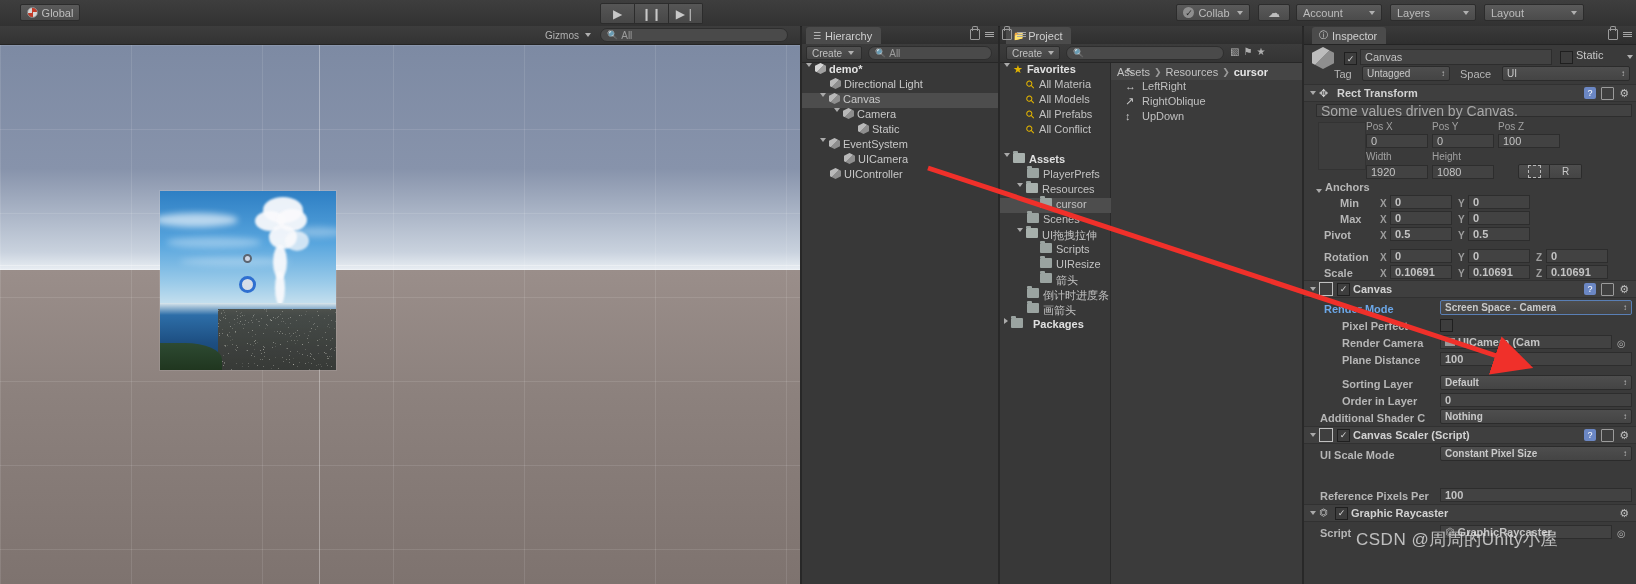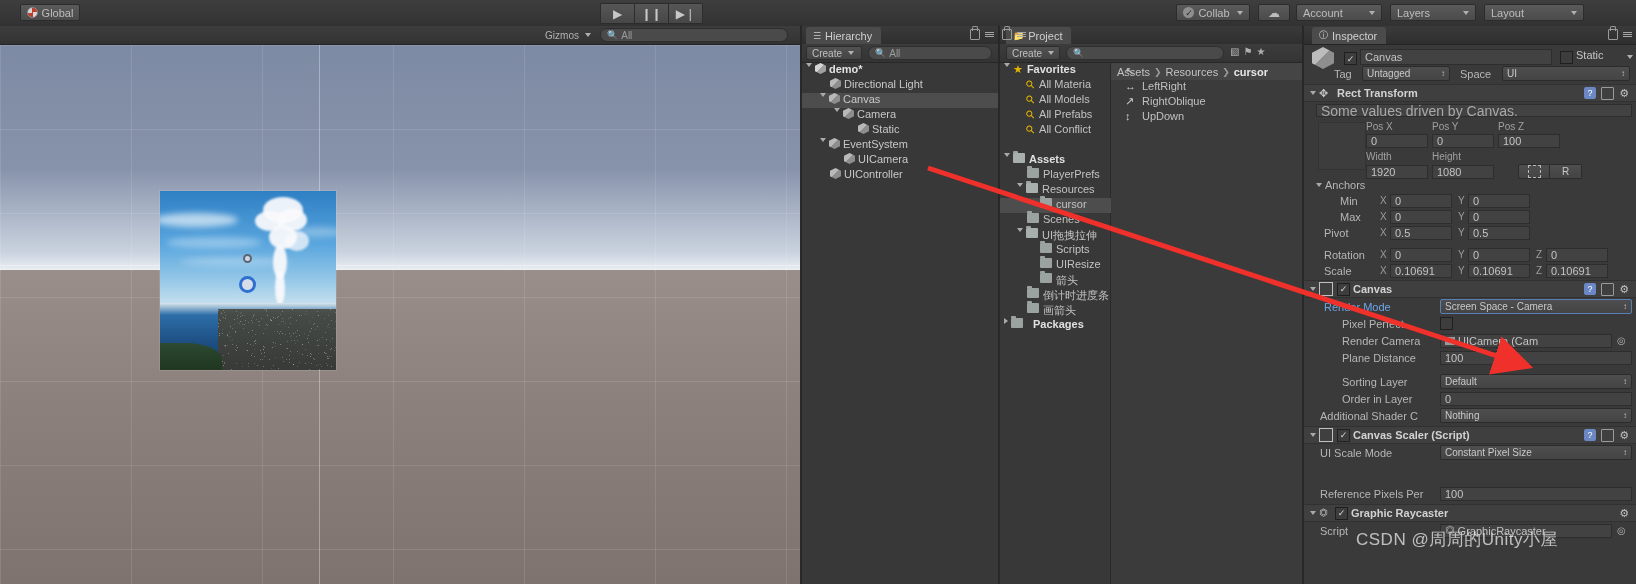--- a/index.html
+++ b/index.html
@@ -127,21 +127,21 @@
   #projRight{position:absolute;left:111px;top:37px;width:191px;height:521px;background:#3b3b3b;}
   #breadcrumb{position:absolute;left:0;top:0;width:191px;height:17px;background:#454545;
     display:flex;align-items:center;padding-left:6px;box-sizing:border-box;
     font-size:11px;color:#c2c2c2;gap:4px;}
   .crumb-sep{color:#9a9a9a;font-size:9px;}
   .assetrow{display:flex;align-items:center;height:15px;font-size:11px;padding-left:14px;color:#c0c0c0;}
   .aicon{width:12px;height:12px;margin-right:5px;flex:0 0 auto;position:relative;}
   
   #insp{left:1304px;top:26px;width:332px;height:558px;background:#3a3a3a;}
   #inspBody{position:absolute;left:0;top:18px;width:332px;height:540px;overflow:hidden;}
-  .ir{display:flex;align-items:center;height:17px;font-size:11px;padding-left:8px;}
+  .ir{display:flex;align-items:flex-end;height:17px;font-size:11px;padding-left:8px;font-weight:bold;}
   .lbl{color:#b6b6b6;}
   .fld{background:#424242;border:1px solid #2d2d2d;height:14px;box-sizing:border-box;
     color:#c3c3c3;font-size:11px;display:flex;align-items:center;padding:0 4px;}
   .pop{background:linear-gradient(#4e4e4e,#444);border:1px solid #2b2b2b;height:15px;
     box-sizing:border-box;color:#c9c9c9;font-size:10px;display:flex;align-items:center;
     justify-content:space-between;padding:0 4px;border-radius:2px;}
   .updown{font-size:8px;line-height:8px;color:#bbb;}
   .comp{display:flex;align-items:center;height:18px;padding-left:6px;
     background:#3f3f3f;border-top:1px solid #313131;border-bottom:1px solid #313131;}
   .comp b{font-size:11px;color:#d2d2d2;}

